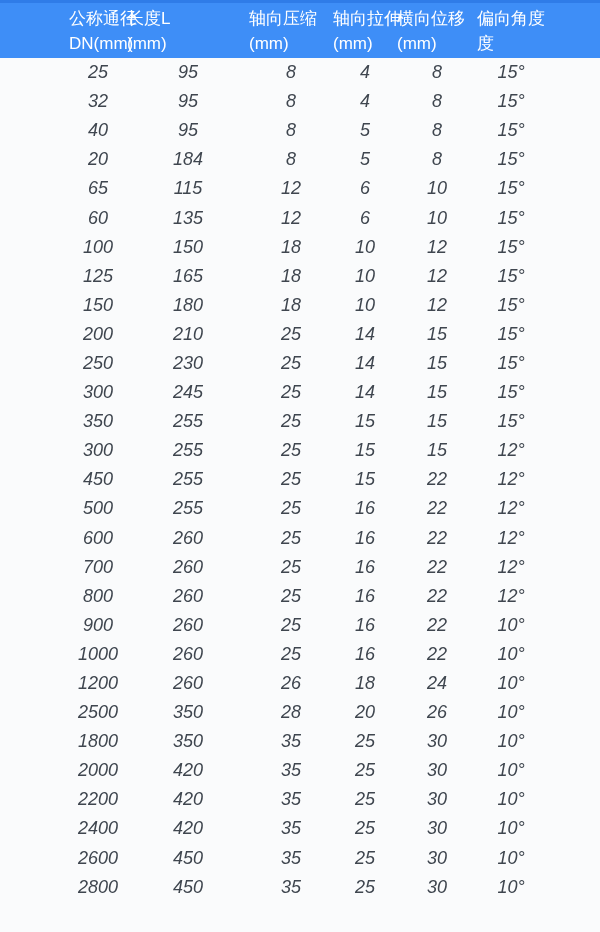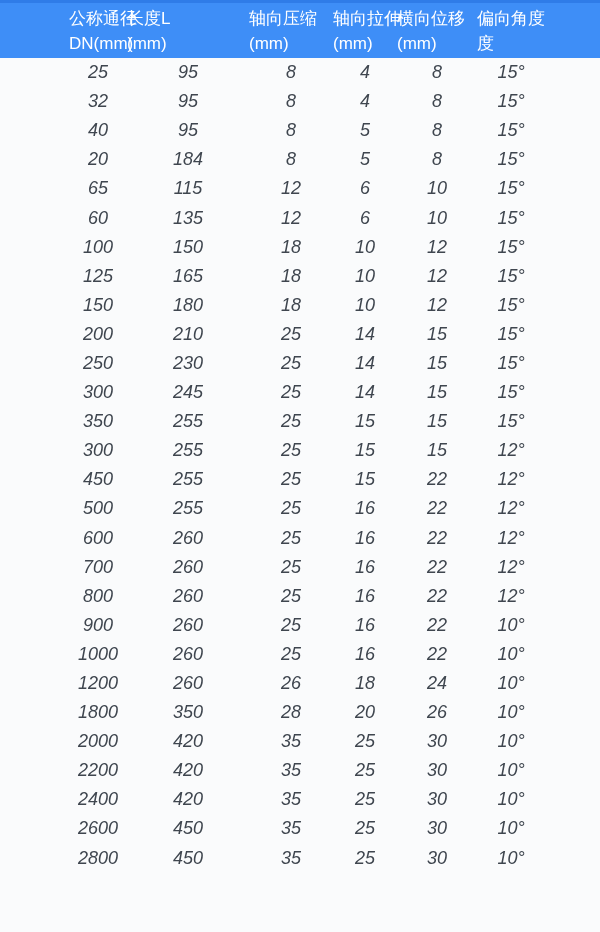--- a/index.html
+++ b/index.html
@@ -319,25 +319,35 @@
           <td>1200</td>
           <td>260</td>
           <td>26</td>
           <td>18</td>
           <td>24</td>
           <td>10°</td>
           <td class="spacer"></td>
         </tr>
         <tr class="data-row">
           <td class="spacer"></td>
-          <td>1800</td>
+          <td>2500</td>
           <td>350</td>
           <td>28</td>
           <td>20</td>
           <td>26</td>
+          <td>10°</td>
+          <td class="spacer"></td>
+        </tr>
+        <tr class="data-row">
+          <td class="spacer"></td>
+          <td>1800</td>
+          <td>350</td>
+          <td>35</td>
+          <td>25</td>
+          <td>30</td>
           <td>10°</td>
           <td class="spacer"></td>
         </tr>
         <tr class="data-row">
           <td class="spacer"></td>
           <td>2000</td>
           <td>420</td>
           <td>35</td>
           <td>25</td>
           <td>30</td>

